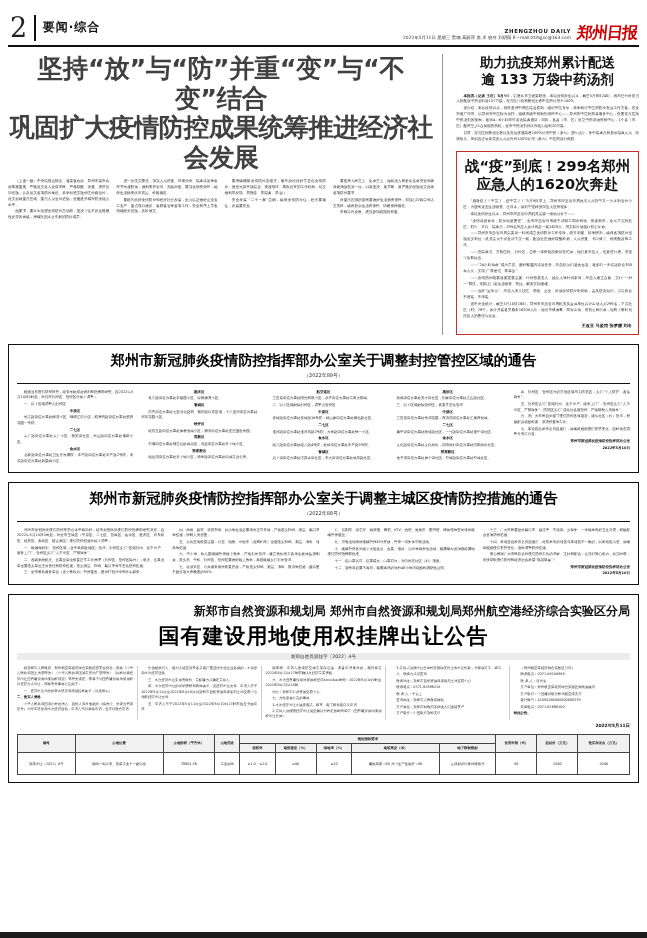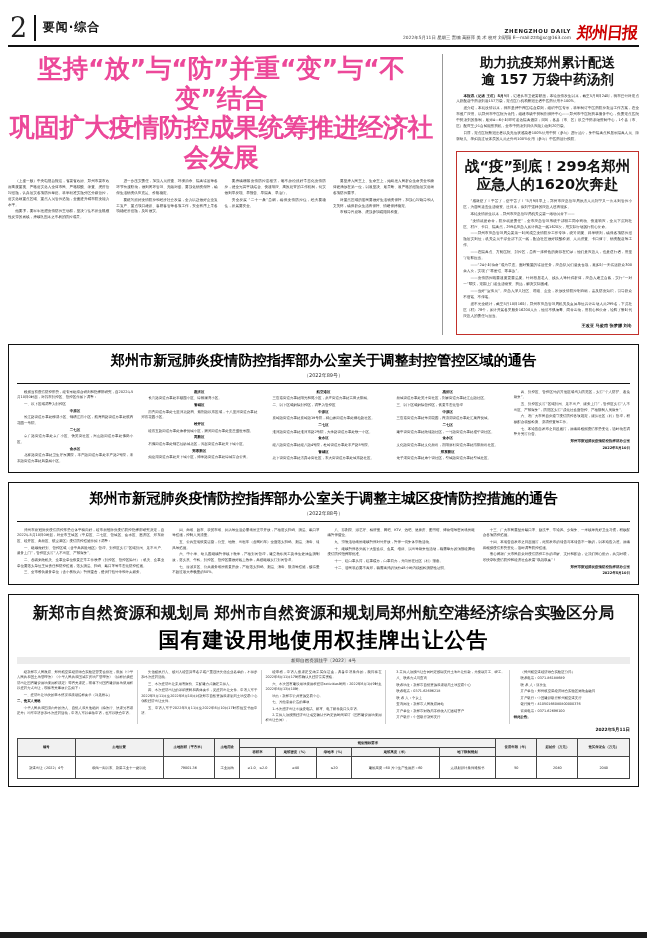--- a/index.html
+++ b/index.html
@@ -22,21 +22,21 @@
   .mast-date{font-size:4.4px;color:#333;white-space:nowrap;}
   .logo{font-size:16px;font-weight:700;color:#c00;font-family:"DejaVu Serif","Liberation Serif",serif;
         letter-spacing:-1px;transform:skewX(-6deg);line-height:1;}
 
   
   .top-zone{display:flex;gap:8px;margin-top:7px;}
   .top-left{width:436px;}
   .top-right{width:187px;border-left:1px solid #999;padding-left:13px;}
 
   .kicker{text-align:center;font-size:9.5px;font-weight:700;color:#111;margin-bottom:4px;}
-  .headline{text-align:center;font-weight:700;font-size:25.5px;line-height:1.16;letter-spacing:-.3px;color:#ec4899;}
+  .headline{text-align:center;font-weight:700;font-size:25.5px;line-height:1.16;letter-spacing:-.3px;color:#404040;}
   .headline .l2{letter-spacing:-.6px;}
 
   .lead-cols{column-count:4;column-gap:7px;font-size:3.6px;line-height:1.62;text-align:justify;color:#2a2a2a;margin-top:7px;}
   .lead-cols p{margin:0 0 1px 0;text-indent:2em;}
 
   
   .r-head{text-align:center;font-size:13.5px;font-weight:700;line-height:1.28;}
   .r-body{font-size:3.6px;line-height:1.66;text-align:justify;color:#2a2a2a;margin-top:5px;}
   .r-body p{margin:0 0 1px 0;text-indent:2em;}
   .r-body .b{font-weight:700;color:#000;}
@@ -59,21 +59,21 @@
   .notice-sub{text-align:center;font-size:5px;color:#333;margin-top:3px;}
   .notice-rule{height:1px;background:#111;margin:5px 0 6px 0;}
   .notice-cols{column-gap:8px;font-size:3.5px;line-height:1.62;text-align:justify;color:#2a2a2a;}
   .notice-cols.c4{column-count:4;}
   .notice-cols p{margin:0 0 1px 0;text-indent:2em;}
   .notice-cols .h{font-weight:700;text-indent:0;text-align:center;color:#000;}
   .sig-r{text-align:right;font-weight:700;color:#111;}
 
   
   .land{border:1.3px solid #111;margin-top:9px;padding:8px 8px 7px 8px;}
-  .land-org{text-align:center;font-size:16px;font-weight:700;color:#111;}
+  .land-org{text-align:right;font-size:12px;font-weight:700;color:#111;}
   .land-title{text-align:center;font-size:21px;font-weight:700;margin-top:2px;letter-spacing:1px;color:#000;font-family:Liberation Serif, serif;}
   .land-sub{text-align:center;font-size:4.6px;color:#333;margin-top:3px;background:#ececec;padding:1px 0;}
   .land-cols{column-count:5;column-gap:8px;column-rule:1px solid #ccc;font-size:3.4px;line-height:1.6;
              text-align:justify;color:#2a2a2a;margin-top:6px;}
   .land-cols p{margin:0 0 1px 0;text-indent:2em;}
   .land-cols .h{font-weight:700;text-indent:0;color:#000;}
   .land-date{text-align:right;font-size:4.4px;font-weight:700;margin-top:3px;}
 
   
   table.land-tb{width:100%;border-collapse:collapse;margin-top:6px;font-size:3.4px;}
@@ -120,21 +120,21 @@
           <p>安全发展 “二十一条”总纲，确保疫情防控住，经济要稳住，发展要安全。</p>
           <p>要坚持人民至上、生命至上，始终把人民群众生命安全和身体健康放在第一位，以最坚决、最果断、最严格的措施落实落细各项防控要求。</p>
           <p>对重点区域的居民要做好生活物资保障，加强心理疏导和人文关怀，确保群众生活有保障、情绪保持稳定。</p>
           <p>市领导吕挺琳、虎强参加或陪同检查。</p>
         </div>
     </div>
 
     <div class="top-right">
       <div class="r-head">
         <div>助力抗疫郑州累计配送</div>
-        <div>逾 157 万袋中药汤剂</div>
+        <div>逾 133 万袋中药汤剂</div>
       </div>
       <div class="r-body" id="right-body">
           <p><span class="b">本报讯（记者 王红）5月</span>9日，记者从市卫健委获悉，本轮疫情发生以来，截至5月8日24时，我市已针对定点人群配送中药汤剂逾157万袋，定点医疗机构新冠患者中医药使用率100%。</p>
           <p>据介绍，本轮疫情以来，我市坚持中西医结合原则，组织中医专家，科学制订中医药防控救治工作方案，在全市推广应用。以郑州市中医院为依托，组建市级中药制剂保障中心——郑州市中医院药事服务中心，负责定点医院中药汤剂的熬制，最短4—6小时即可送达隔离酒店；同时，各县（市、区）设立中药浓缩煎制中心，1个县（市、区）配置至少1台智能煎药机，全市中药汤剂日供应能力达到20万袋。</p>
           <p>目前，定点医院新冠患者以及无症状感染者100%使用中药（参与）进行治疗，集中隔离点和居家隔离人员、除婴幼儿、孕妇及过敏体质的人员之外均100%使用（参与）中医药运行预防。</p>
         </div>
 
       <div class="redbox">
         <div class="r2-head">
           <div>战“疫”到底！299名郑州</div>

